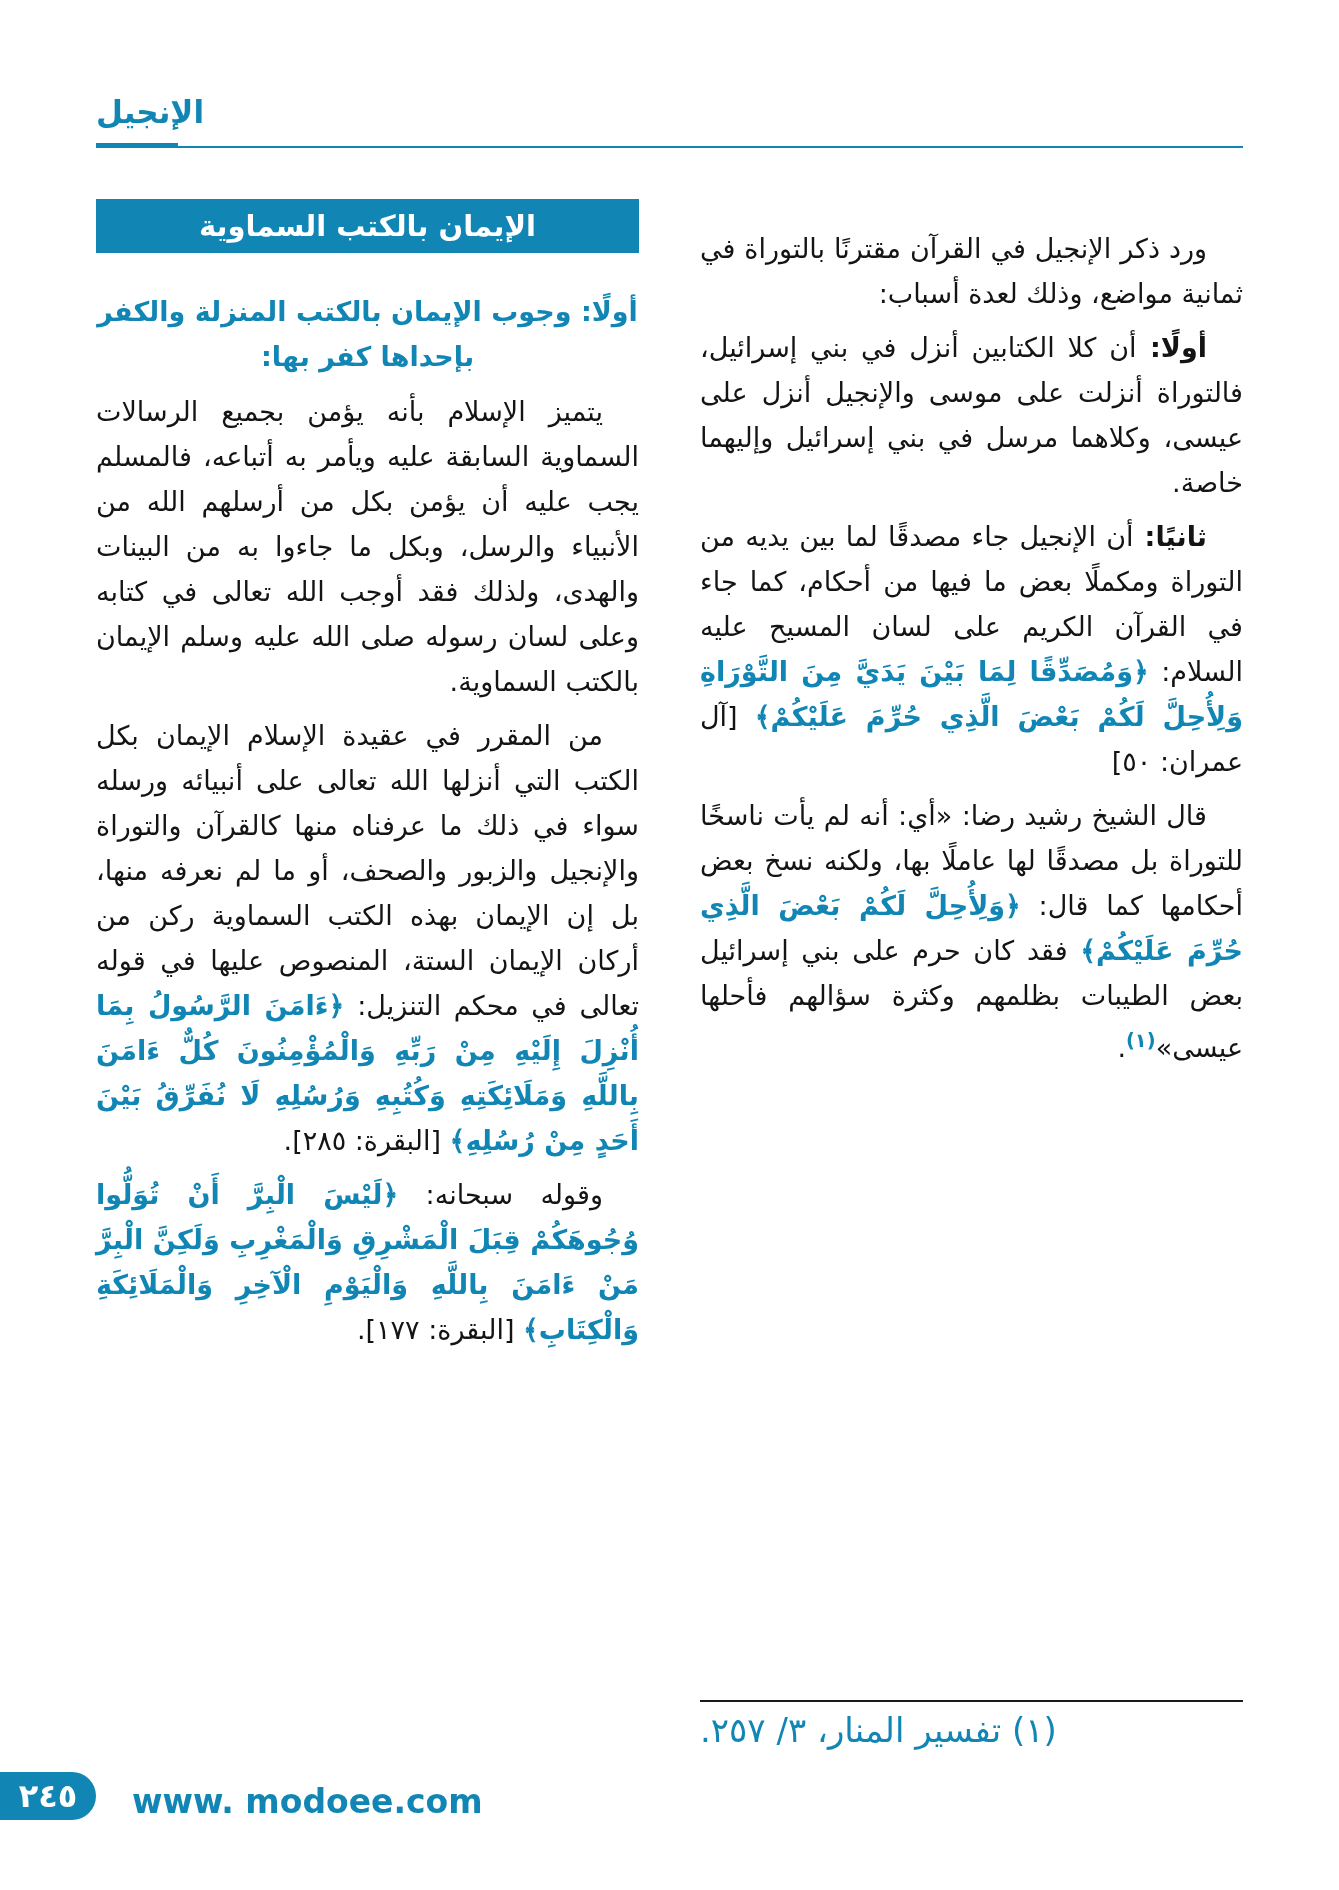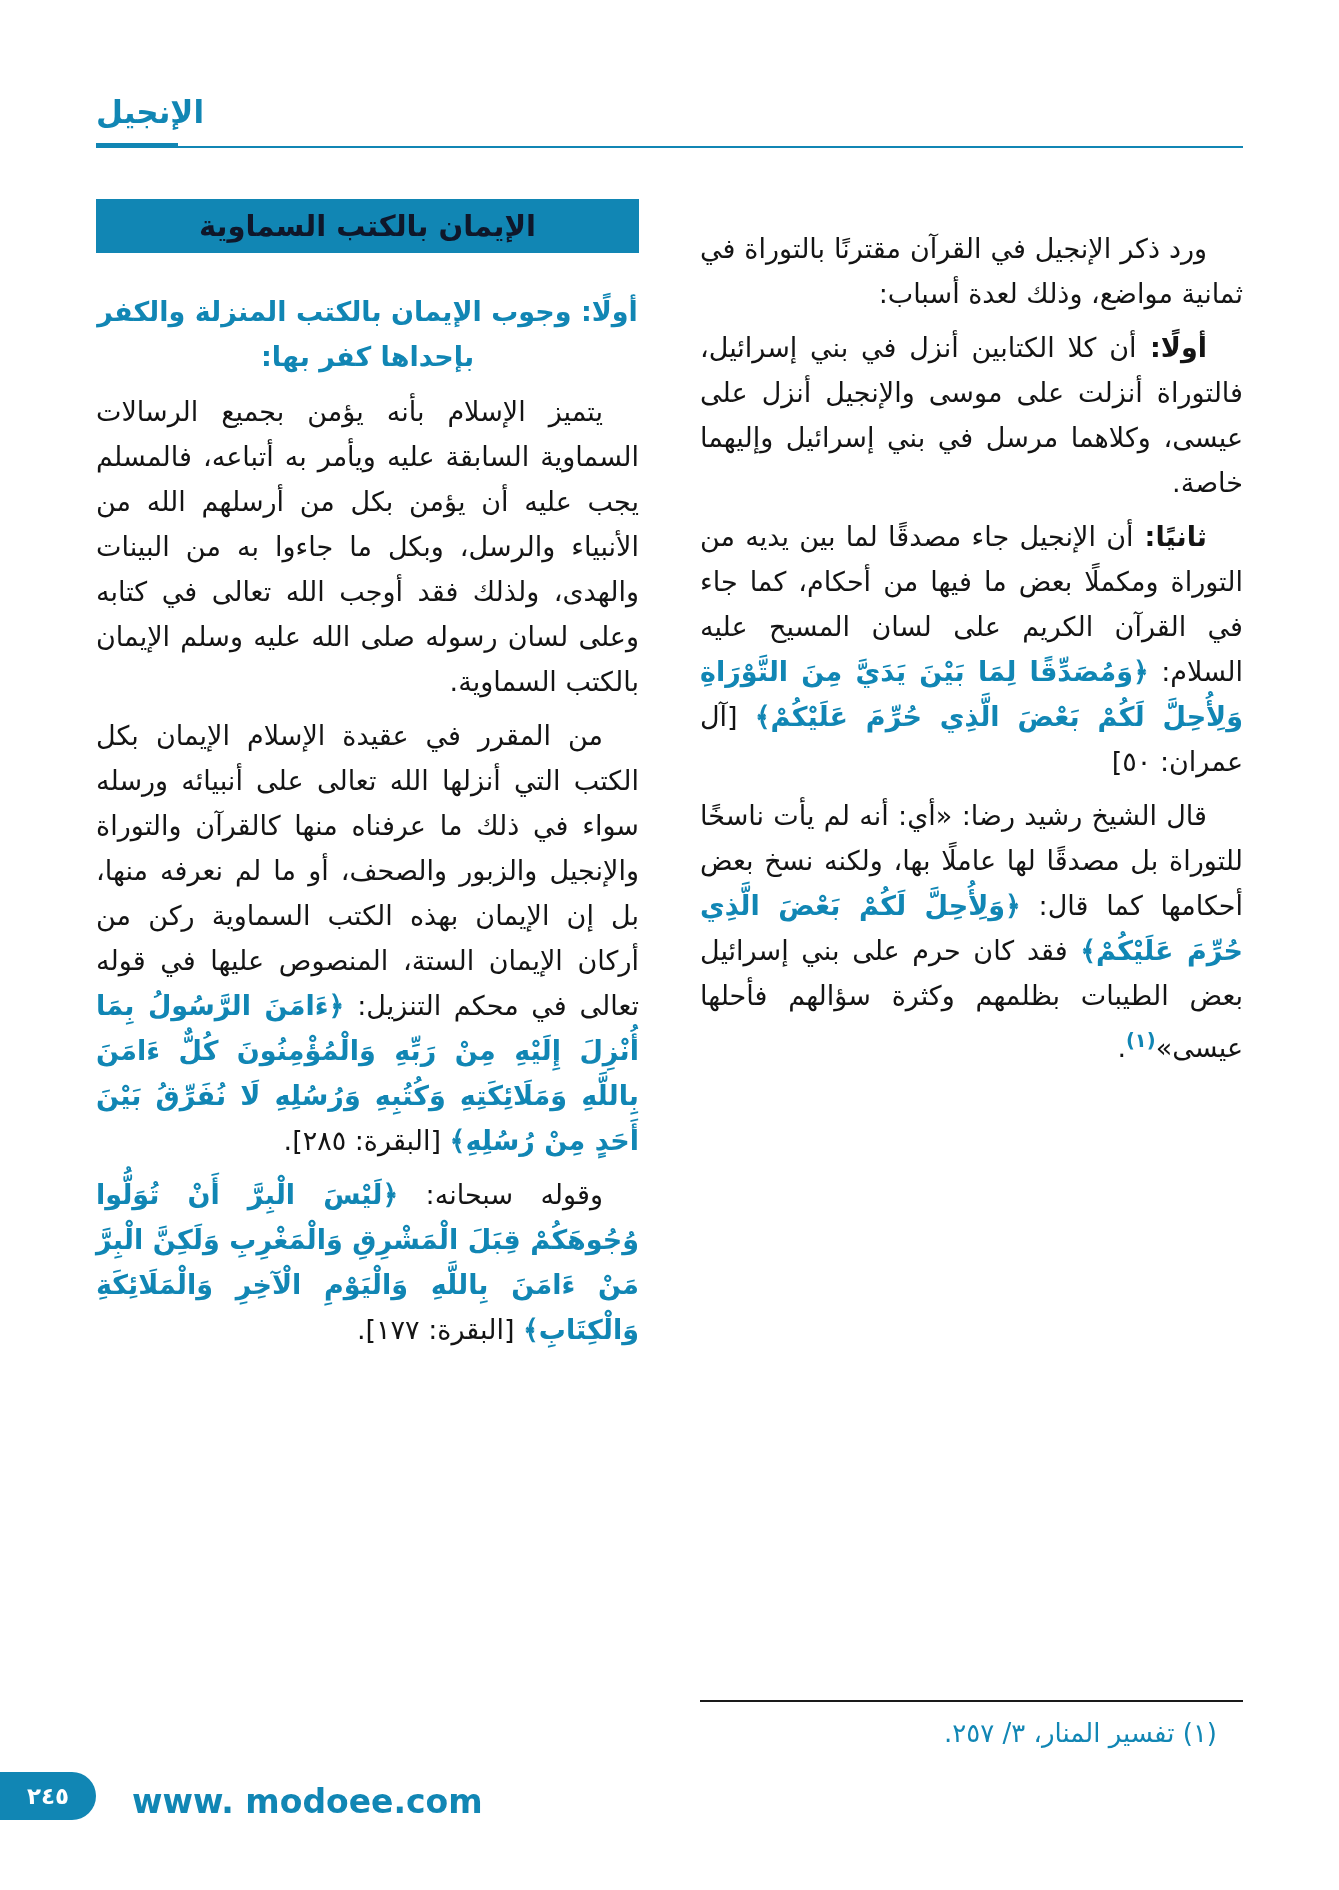--- a/index.html
+++ b/index.html
@@ -44,21 +44,21 @@
     position: absolute;
     top: 199px;
     right: 96px;
     width: 1147px;
     display: flex;
     gap: 61px;
   }
   .column { width: 543px; flex: 0 0 543px; }
   .col-heading {
     background: var(--accent, #1186b4);
-    color: #0f172a;
+    color: #ffffff;
     font-size: 29px;
     font-weight: bold;
     text-align: center;
     height: 54px;
     line-height: 54px;
     white-space: nowrap;
     overflow: hidden;
   }
   .col-body { padding-top: 18px; }
   .para {
@@ -86,40 +86,40 @@
     font-weight: bold;
   }
   .footnote-area {
     position: absolute;
     right: 96px;
     top: 1700px;
     width: 543px;
   }
   .footnote-rule { height: 2px; width: 100%; background: #1a1a1a; }
   .footnote-text {
-    margin-top: 16px;
+    margin-top: 8px;
     padding-right: 26px;
     color: var(--accent, #1186b4);
-    font-size: 26px;
+    font-size: 34px;
     direction: rtl;
-    text-align: right;
+    text-align: left;
   }
   .page-number-tab {
     position: absolute;
     left: 0;
     top: 1772px;
     width: 96px;
     height: 48px;
     background: var(--accent, #1186b4);
     border-radius: 0 24px 24px 0;
     color: #ffffff;
     display: flex;
     align-items: center;
     justify-content: center;
-    font-size: 23px;
+    font-size: 32px;
     font-weight: bold;
   }
   .website {
     position: absolute;
     left: 132px;
     top: 1782px;
     color: var(--accent, #1186b4);
     font-size: 33px;
     font-weight: bold;
     direction: ltr;

